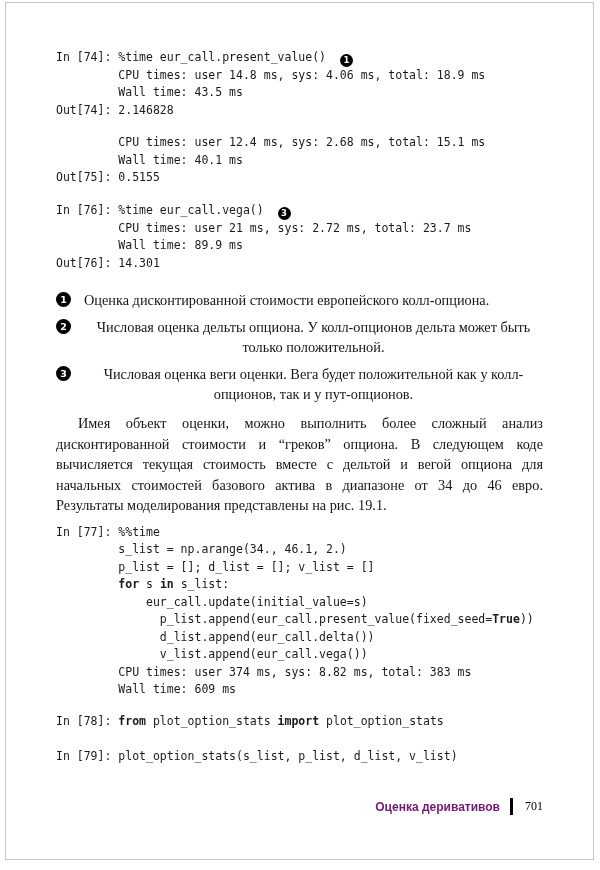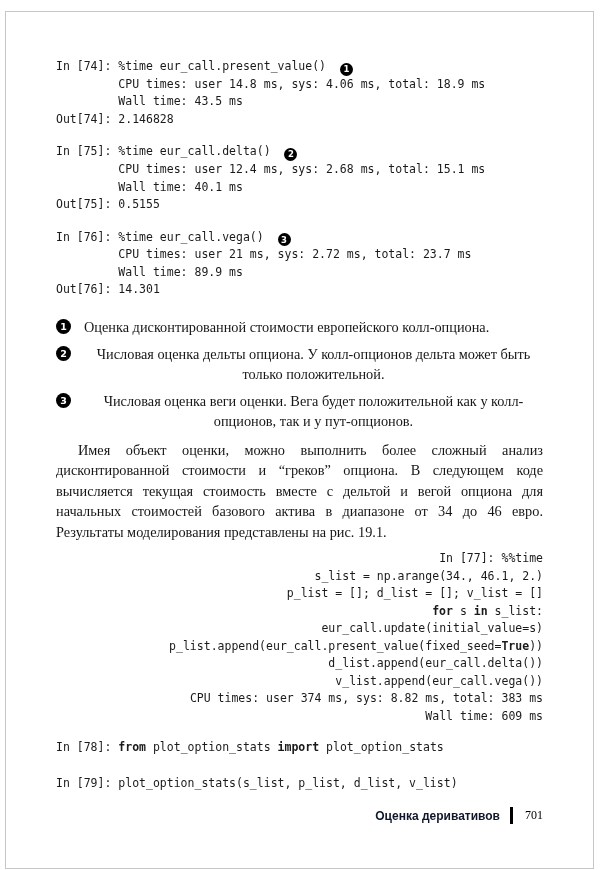--- a/index.html
+++ b/index.html
@@ -2,32 +2,32 @@
 <html><head>
 <meta charset="utf-8">
 <style>
   * { margin:0; padding:0; box-sizing:border-box; }
   html, body { background:#ffffff; }
   body {
     width:600px; height:870px; position:relative; overflow:hidden;
     font-family:"Liberation Serif", serif; color:#161616;
   }
   .page {
-    position:absolute; left:5px; top:11px; width:589px; height:858px;
+    position:absolute; left:5px; top:2px; width:589px; height:858px;
     border:1px solid #c6c6c6; background:#ffffff;
   }
   .content { padding:46px 50px 0 50px; }
 
   .code-block {
     font-family:"DejaVu Sans Mono", monospace;
     font-size:11.5px; line-height:17.5px;
     white-space:pre; color:#1a1a1a;
   }
   .mt15 { margin-top:15px; }
-  .mt8  { margin-top:8px;text-align:right; }
+  .mt8  { margin-top:8px; }
   .mt14 { margin-top:14px; }
   .mt18 { margin-top:18px; }
   .seg-b { font-weight:bold; }
 
   .co-badge {
     display:inline-flex; align-items:center; justify-content:center;
     width:13px; height:13px; border-radius:50%;
     background:#000; color:#fff;
     font-family:"DejaVu Sans", sans-serif; font-size:8.5px; font-weight:bold;
     line-height:1; vertical-align:-2px;
@@ -40,32 +40,32 @@
 
   .para {
     margin-top:9px; font-size:14.3px; line-height:20.5px;
     text-align:justify; text-indent:22px;
   }
 
   .footer {
     position:absolute; right:50px; bottom:44px;
     display:flex; align-items:center;
   }
-  .footer-title { font-family:"Liberation Sans", sans-serif; font-weight:700; font-size:12px; color:#0f172a; }
+  .footer-title { font-family:"Liberation Sans", sans-serif; font-weight:700; font-size:12px; color:#701a75; }
   .footer-sep { width:3px; height:17px; background:#000; margin:0 12px 0 10px; }
   .footer-page { font-size:12px; color:#000; }
 </style>
 </head>
 <body>
 
 <div class="page">
   <div class="content">
 
     <div class="code-block"><div><span>In [74]: %time eur_call.present_value()  </span><span class="co-badge">1</span></div><div><span>         CPU times: user 14.8 ms, sys: 4.06 ms, total: 18.9 ms</span></div><div><span>         Wall time: 43.5 ms</span></div><div><span>Out[74]: 2.146828</span></div></div>
-    <div class="code-block mt15"><div><span>In [75]: %time eur_call.delta()  </span><span class="co-badge">2</span></div><div><span>         CPU times: user 12.4 ms, sys: 2.68 ms, total: 15.1 ms</span></div><div><span>         Wall time: 40.1 ms</span></div><div><span>Out[75]: 0.5155</span></div></div>
+    <div class="code-block mt15"><div><span>         CPU times: user 12.4 ms, sys: 2.68 ms, total: 15.1 ms</span></div><div><span>         Wall time: 40.1 ms</span></div><div><span>Out[75]: 0.5155</span></div></div>
     <div class="code-block mt15"><div><span>In [76]: %time eur_call.vega()  </span><span class="co-badge">3</span></div><div><span>         CPU times: user 21 ms, sys: 2.72 ms, total: 23.7 ms</span></div><div><span>         Wall time: 89.9 ms</span></div><div><span>Out[76]: 14.301</span></div></div>
 
     <div class="callouts">
       <div class="callout-item">
         <span class="co-badge">1</span>
         <span class="callout-text">Оценка дисконтированной стоимости европейского колл-опциона.</span>
       </div>
       <div class="callout-item">
         <span class="co-badge">2</span>
         <span class="callout-text">Числовая оценка дельты опциона. У колл-опционов дельта может быть только положительной.</span>

